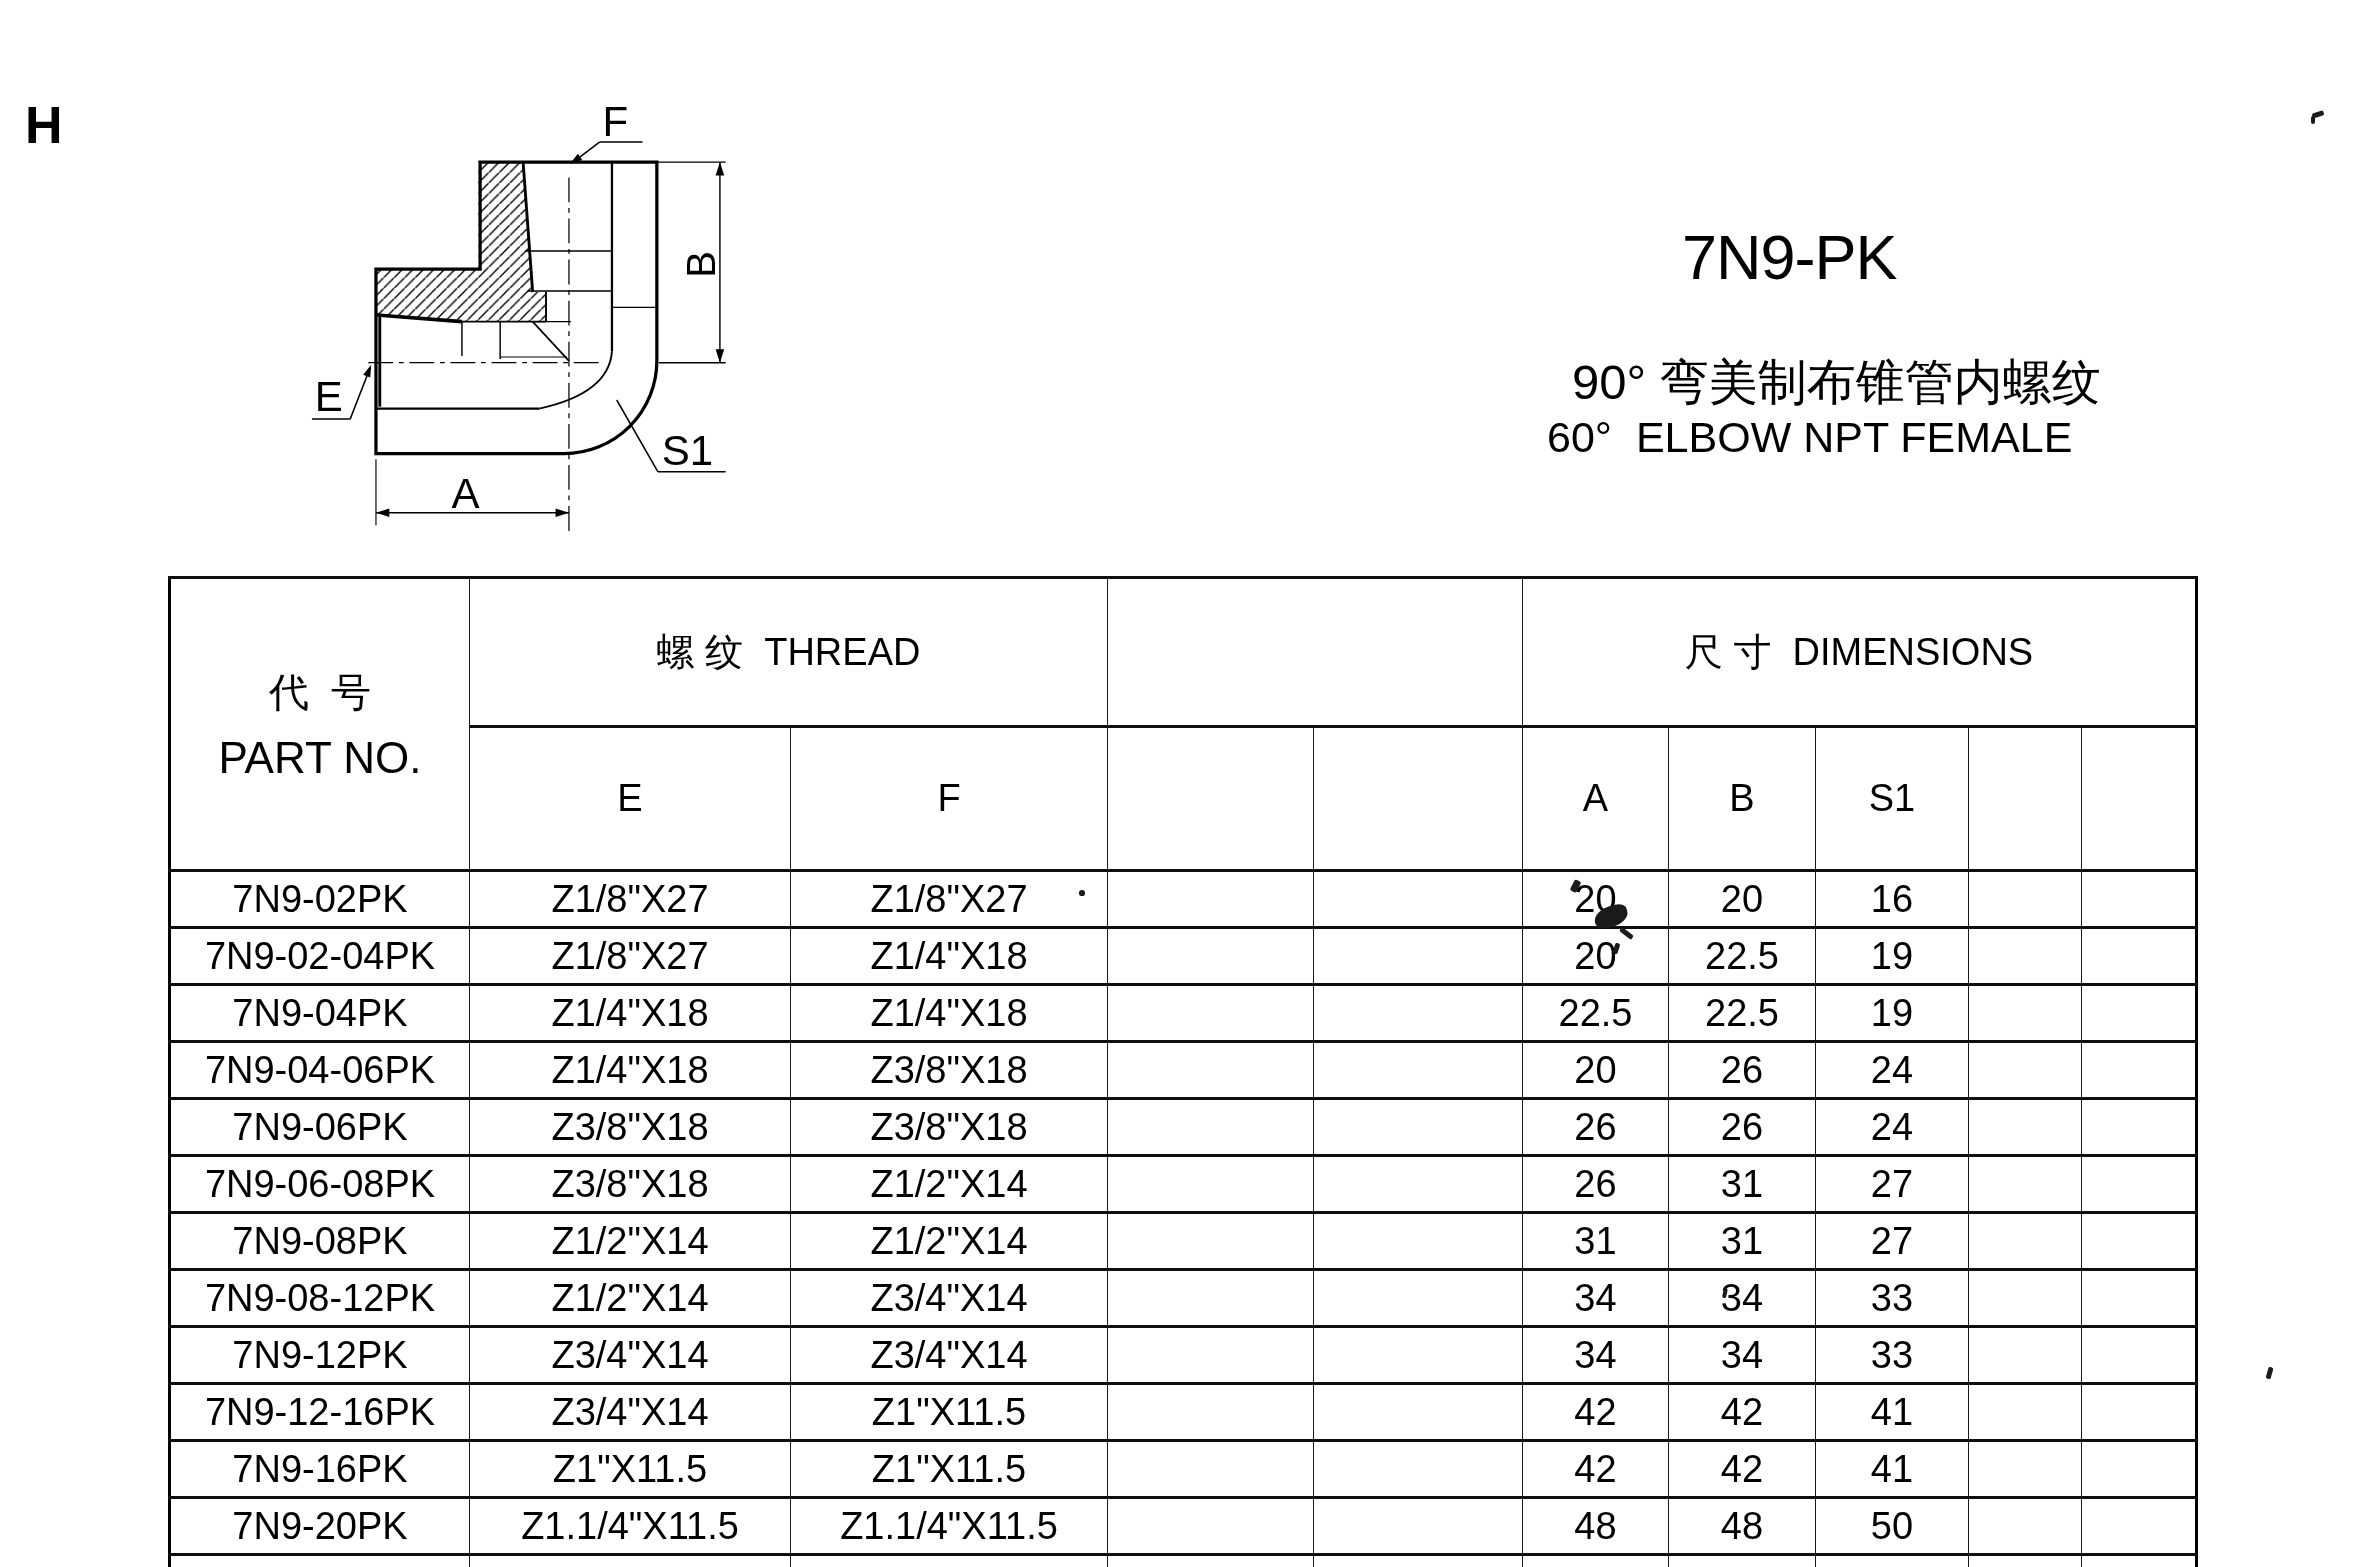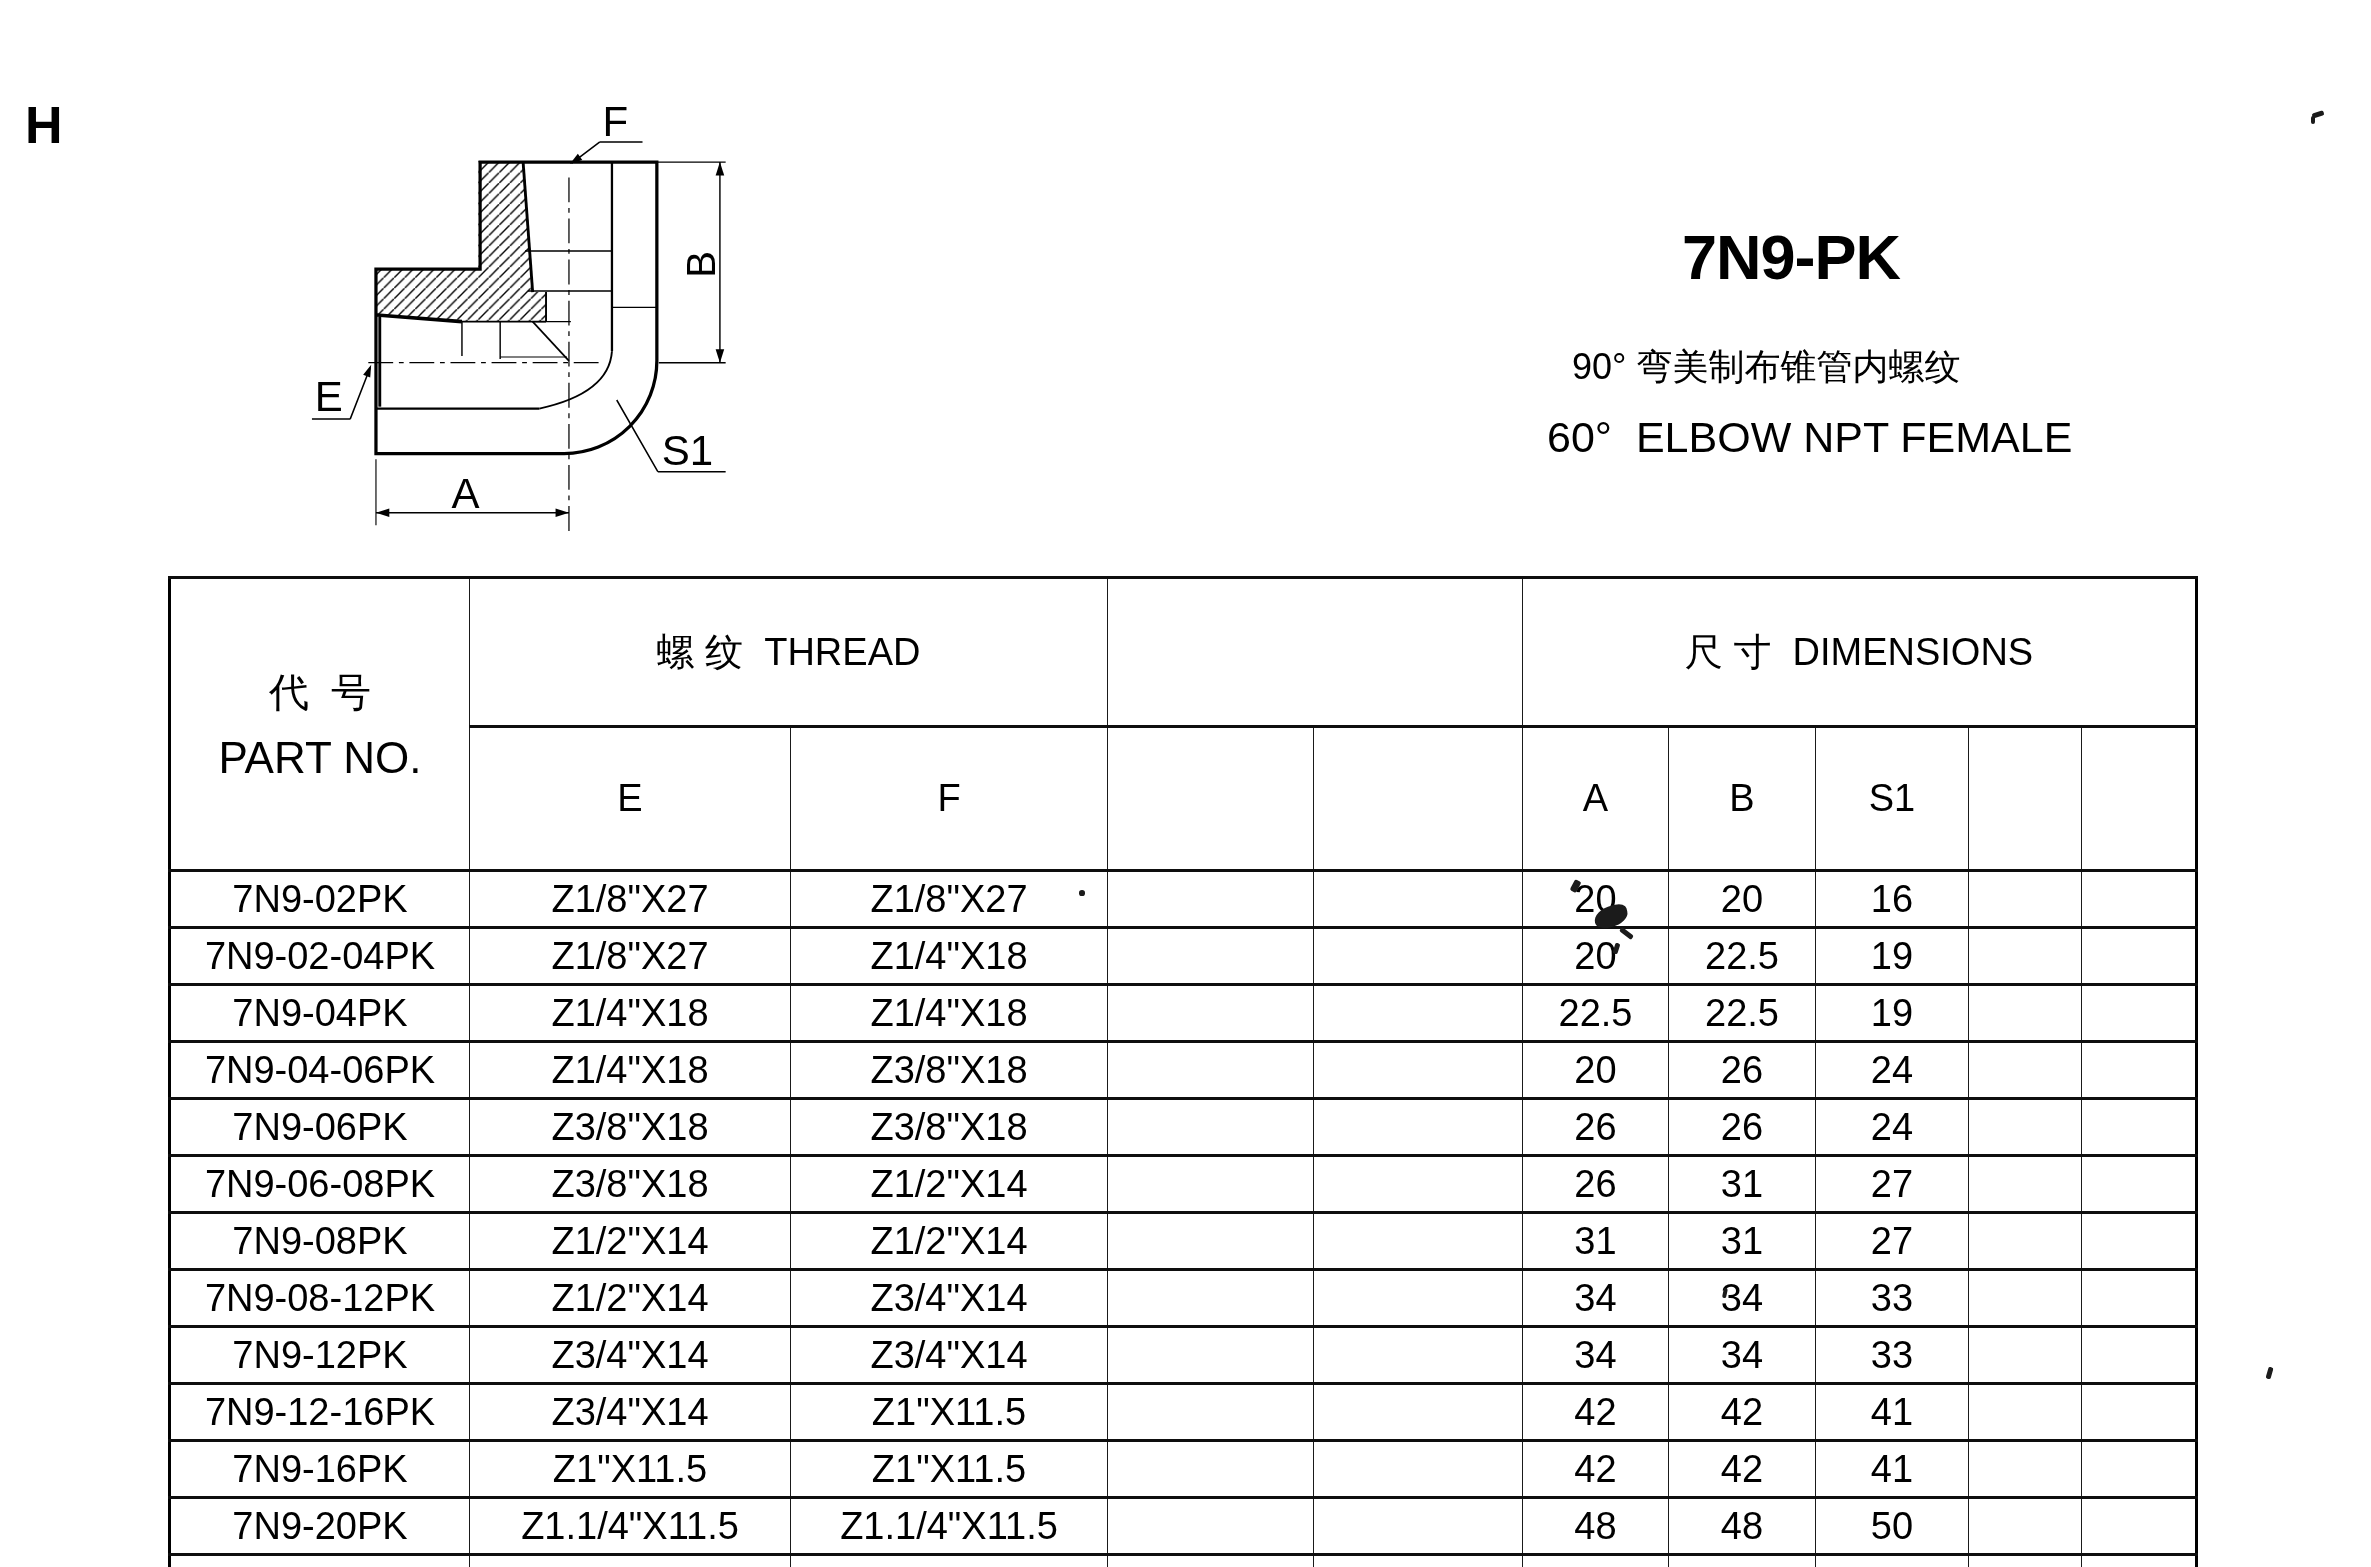--- a/index.html
+++ b/index.html
@@ -4,25 +4,25 @@
 <style>
   html,body{margin:0;padding:0;background:#e8e8e8;}
   .page{
     position:relative; width:2372px; height:1568px; background:#ffffff;
     font-family:"Liberation Sans", sans-serif; color:#000; overflow:hidden;
   }
   .corner-letter{
     position:absolute; left:25px; top:99px; font-size:52px; font-weight:700; line-height:1;
   }
   .model-title{
-    position:absolute; left:1682px; top:226px; font-size:63px; font-weight:700;
+    position:absolute; left:1682px; top:226px; font-size:63px; font-weight:400;
     letter-spacing:-1px; line-height:1; white-space:pre;
   }
   .subtitle-zh{
-    position:absolute; left:1572px; top:344px; font-size:36px; line-height:1.25; white-space:pre;
+    position:absolute; left:1572px; top:352px; font-size:49px; line-height:1.25; white-space:pre;
   }
   .subtitle-en{
     position:absolute; left:1547px; top:411px; font-size:43px; line-height:1.25; white-space:pre;
   }
   .drawing-svg{ position:absolute; left:268px; top:57px; width:493px; height:493px; }
 
   table.spec{
     position:absolute; left:168px; top:576px; width:2028px;
     border-collapse:collapse; table-layout:fixed;
     border:3.8px solid #000;

